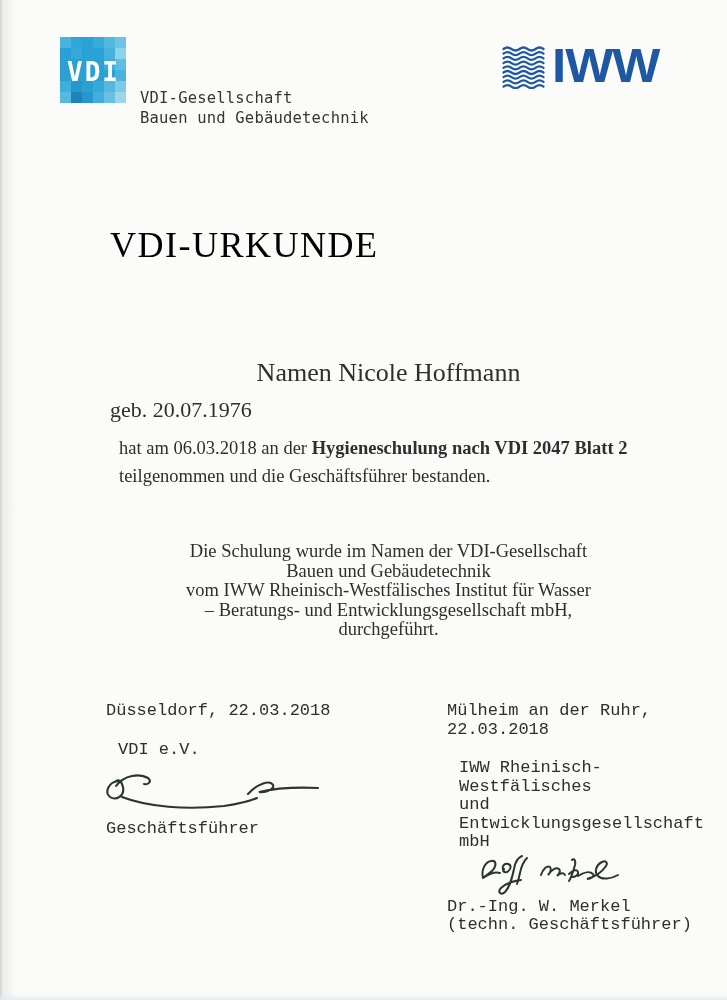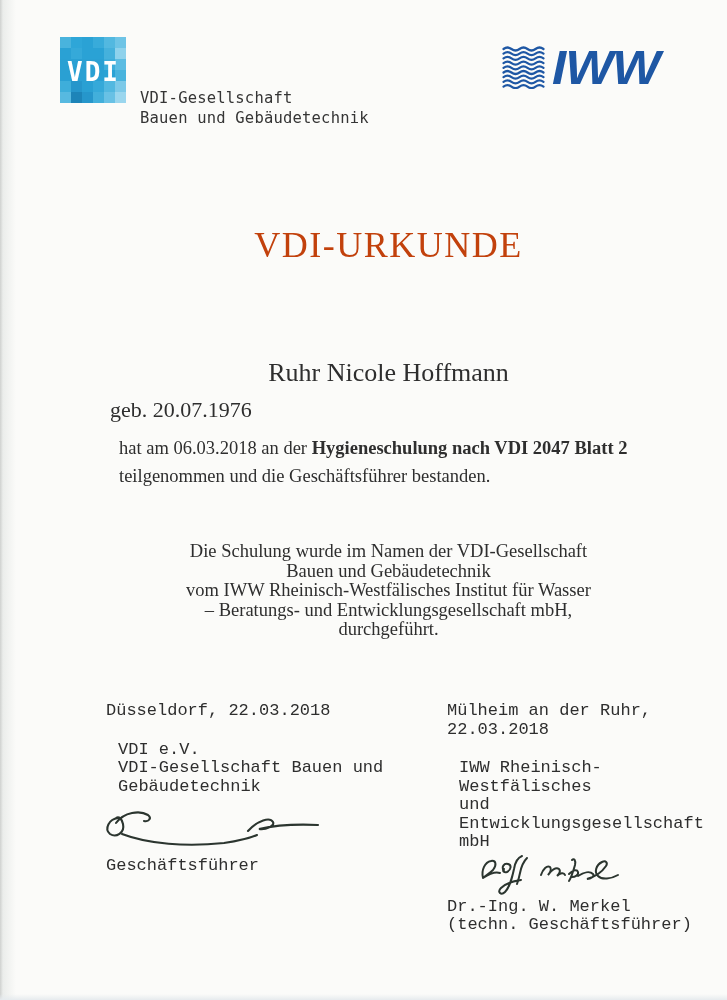--- a/index.html
+++ b/index.html
@@ -32,34 +32,34 @@
     position:absolute;left:7px;top:50%;transform:translateY(-42%);
     font-family:"DejaVu Sans Mono",monospace;
     font-size:26px;font-weight:bold;color:#ffffff;letter-spacing:2px;line-height:1;
   }
   .society{
     position:absolute;left:140px;top:88px;
     font-family:"DejaVu Sans Mono",monospace;
     font-size:15.5px;line-height:20px;color:#353535;letter-spacing:0.2px;
   }
   .society span{display:block;}
-  .iww{position:absolute;left:502px;top:45px;display:flex;align-items:flex-end;font-style:italic;}
+  .iww{position:absolute;left:502px;top:45px;display:flex;align-items:flex-start;}
   .iww-waves{display:block;}
   .iww-word{
     font-family:"Liberation Sans","DejaVu Sans",sans-serif;
     font-weight:700;font-size:51px;line-height:42px;color:#1e57a4;
     letter-spacing:-1px;margin-left:6px;transform:scaleY(0.96);
   }
 
   
   .content{position:absolute;left:110px;right:60px;top:0;}
   .title{
     position:absolute;left:0;right:0;top:226px;margin:0;
-    text-align:center;font-weight:normal;
-    font-size:36px;letter-spacing:1.5px;color:#c2410c;line-height:1.1;
+    font-weight:normal;
+    font-size:36px;letter-spacing:1.5px;color:#000000;line-height:1.1;
   }
   .r-name{position:absolute;left:0;right:0;top:357px;margin:0;text-align:center;
     font-size:26px;line-height:1.2;}
   .r-birth{position:absolute;left:0;right:0;top:397px;margin:0;text-align:left;
     font-size:22px;line-height:1.2;}
   .attend1{position:absolute;left:9px;top:437px;margin:0;font-size:18.5px;line-height:1.25;}
   .attend1 strong{font-weight:bold;}
   .attend2{position:absolute;left:9px;top:465px;margin:0;font-size:18.5px;line-height:1.25;}
   .body-par{position:absolute;left:0;right:0;top:542px;margin:0;text-align:center;
     font-size:18.5px;line-height:19.5px;}
@@ -141,40 +141,39 @@
       <path d="M1.5 32.2 q4 -3 8 0 t8 0 t8 0 t8 0 t8 0"></path>
       <path d="M1.5 36.9 q4 -3 8 0 t8 0 t8 0 t8 0 t8 0"></path>
       <path d="M1.5 41.6 q4 -3 8 0 t8 0 t8 0 t8 0 t8 0"></path>
     </svg>
     <span class="iww-word">IWW</span>
   </div>
 
   <div class="content">
     <h1 class="title">VDI-URKUNDE</h1>
 
-    <p class="r-name">Ruhr Nicole Hoffmann</p>
+    <p class="r-name">Namen Nicole Hoffmann</p>
     <p class="r-birth">geb. 20.07.1976</p>
 
     <p class="attend1"><span>hat am 06.03.2018 an der </span><strong>Hygieneschulung nach VDI 2047 Blatt 2</strong></p>
     <p class="attend2">teilgenommen und die Geschäftsführer bestanden.</p>
 
     <div class="body-par">
       <span>Die Schulung wurde im Namen der VDI-Gesellschaft</span>
       <span>Bauen und Gebäudetechnik</span>
       <span>vom IWW Rheinisch-Westfälisches Institut für Wasser</span>
       <span>– Beratungs- und Entwicklungsgesellschaft mbH,</span>
       <span>durchgeführt.</span>
     </div>
   </div>
 
   <div class="col col-left">
     <p>Düsseldorf, 22.03.2018</p>
     <div class="org">
       <span>VDI e.V.</span>
-      <span>VDI-Gesellschaft Bauen und Gebäudetechnik</span>
     </div>
     <svg class="sig sig-l" width="235" height="50" viewBox="0 0 235 50" fill="none" stroke="#2b352f" stroke-width="2.1" stroke-linecap="round">
       <path d="M16,16 C24,5 40,3 48,8 C52,11 49,15 44,14"></path>
       <path d="M18,11 C9,12 4,22 10,27 C16,31 25,26 23,17 C22,12 19,9 16,11"></path>
       <path d="M22,27 C48,37 86,40 124,36 C138,34 148,32 157,28"></path>
       <path d="M148,24 C158,13 170,10 173,15 C175,19 166,23 159,22 C172,19 196,17 218,18"></path>
     </svg>
     <p class="role">Geschäftsführer</p>
   </div>
 

